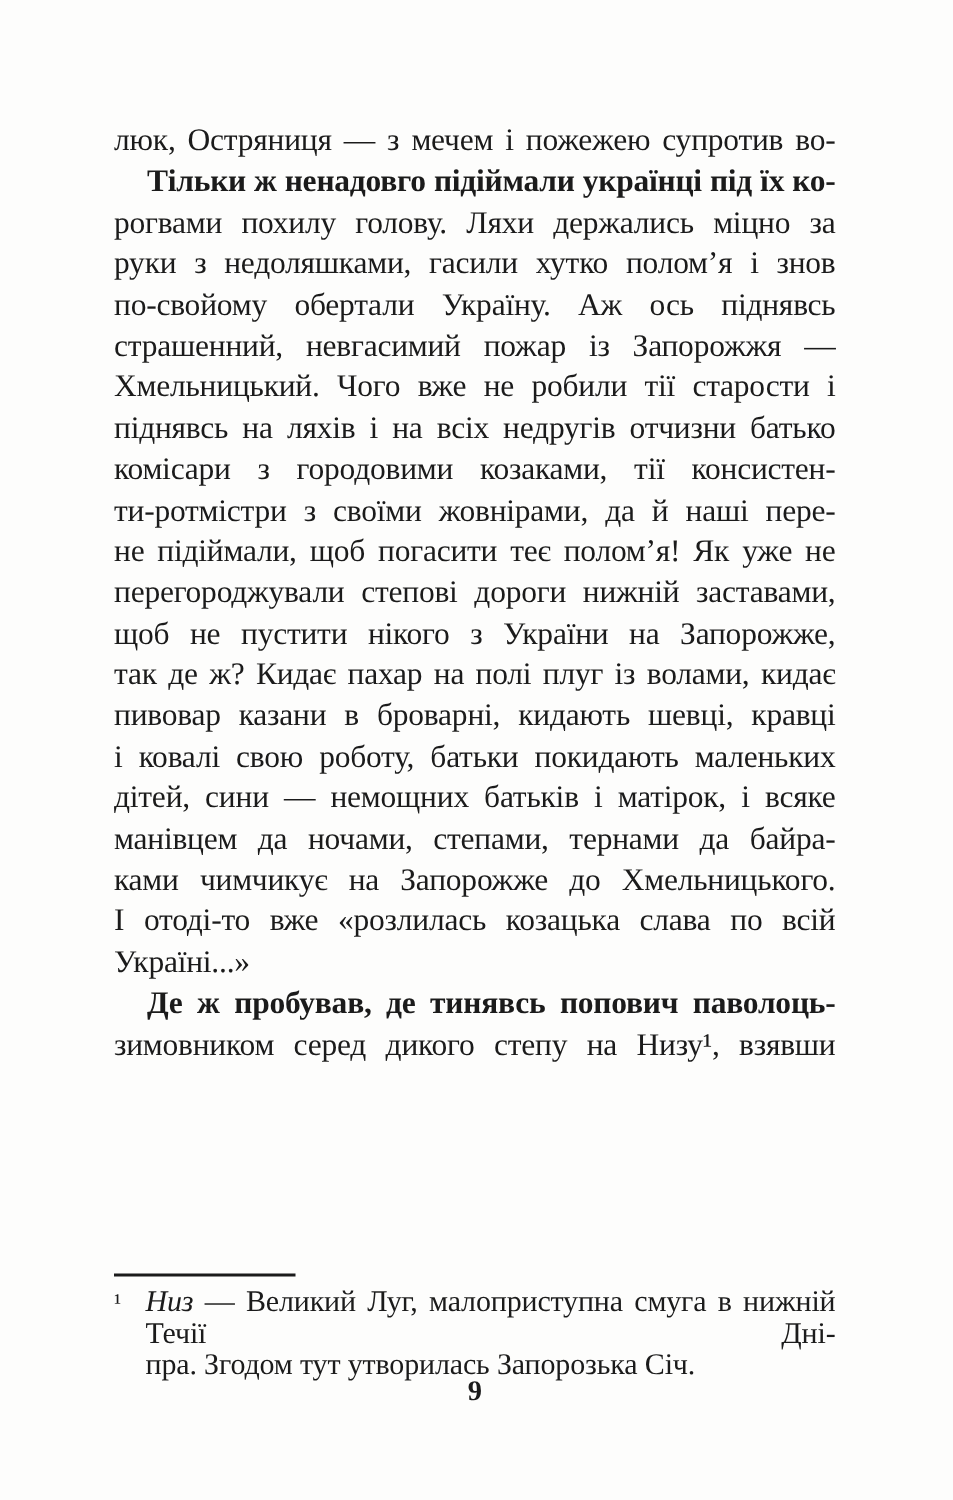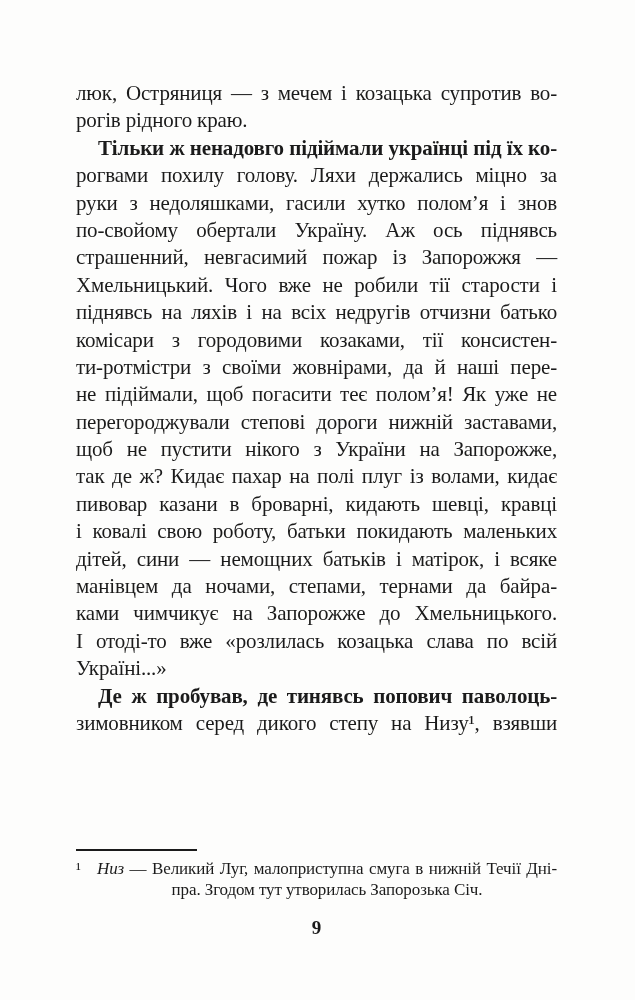--- a/index.html
+++ b/index.html
@@ -58,51 +58,50 @@
     align-items: flex-start;
   }
   .fn-marker {
     flex: 0 0 21px;
     width: 21px;
     font-size: 16px;
     line-height: 21px;
   }
   .fn-text {
     flex: 1;
-    font-size: 17px;
+    font-size: 20px;
     line-height: 21px;
     letter-spacing: -0.1px;
   }
   .fn-line1 {
     text-align: justify;
     text-align-last: justify;
     -moz-text-align-last: justify;
   }
   .fn-line1 .fn-term {
     font-style: italic;
   }
   .fn-line2 {
-    text-align: center;
+    text-align: left;
   }
   .page-number {
     position: absolute;
     left: 76px;
     top: 917px;
     width: 481px;
     text-align: center;
     font-size: 19px;
     font-weight: bold;
   }
 </style>
 </head>
 <body style="background: rgb(253, 253, 252); color: rgb(27, 27, 27);">
 
 <div class="text-block">
-    <div class="line">люк, Остряниця — з мечем і козацька супротив во-</div>
-    <div class="line last">рогів рідного краю.</div>
+    <div class="line">люк, Остряниця — з мечем і пожежею супротив во-</div>
     <div class="line indent">Тільки ж ненадовго підіймали українці під їх ко-</div>
     <div class="line">рогвами похилу голову. Ляхи держались міцно за</div>
     <div class="line">руки з недоляшками, гасили хутко полом’я і знов</div>
     <div class="line">по-свойому обертали Україну. Аж ось піднявсь</div>
     <div class="line">страшенний, невгасимий пожар із Запорожжя —</div>
     <div class="line">Хмельницький. Чого вже не робили тії старости і</div>
     <div class="line">піднявсь на ляхів і на всіх недругів отчизни батько</div>
     <div class="line">комісари з городовими козаками, тії консистен-</div>
     <div class="line">ти-ротмістри з своїми жовнірами, да й наші пере-</div>
     <div class="line">не підіймали, щоб погасити теє полом’я! Як уже не</div>

